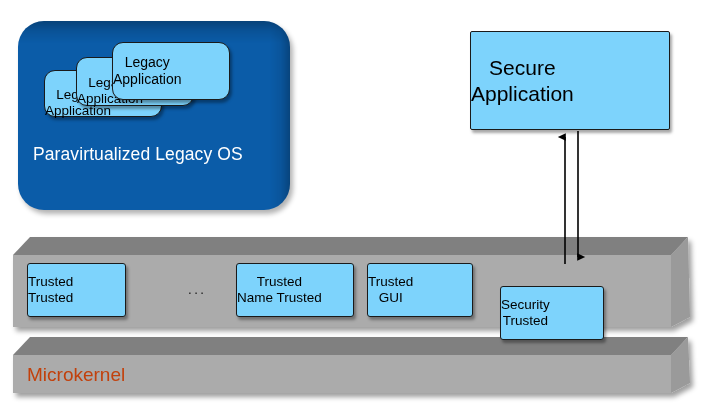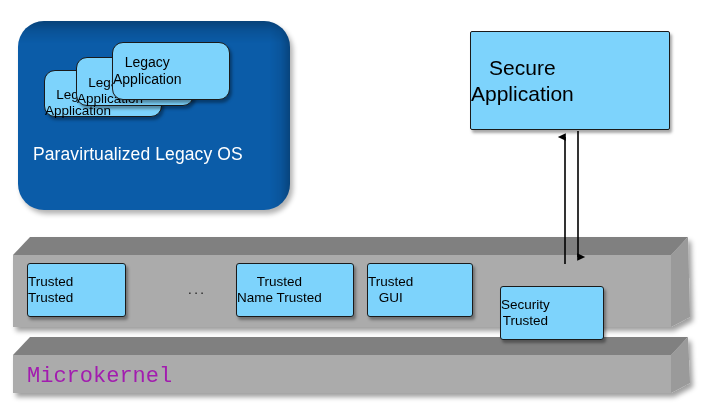--- a/index.html
+++ b/index.html
@@ -81,24 +81,23 @@
     border-radius: 2px;
     font-size: 21px;
     line-height: 1.22;
   }
 
   
   .slab { position: absolute; left: 0; top: 0; }
 
   .slab-text {
     position: absolute;
-    color: #a21caf;
-    font-size: 22px;
+    color: #c2410c;
+    font-size: 19px;
     white-space: nowrap;
-    font-family: Liberation Mono, monospace;
   }
   .microkernel-label { left: 27px; top: 364px; }
 
   
   .svc {
     height: 54px;
     font-size: 13.5px;
     border-radius: 3px;
     border-width: 1.5px;
   }

